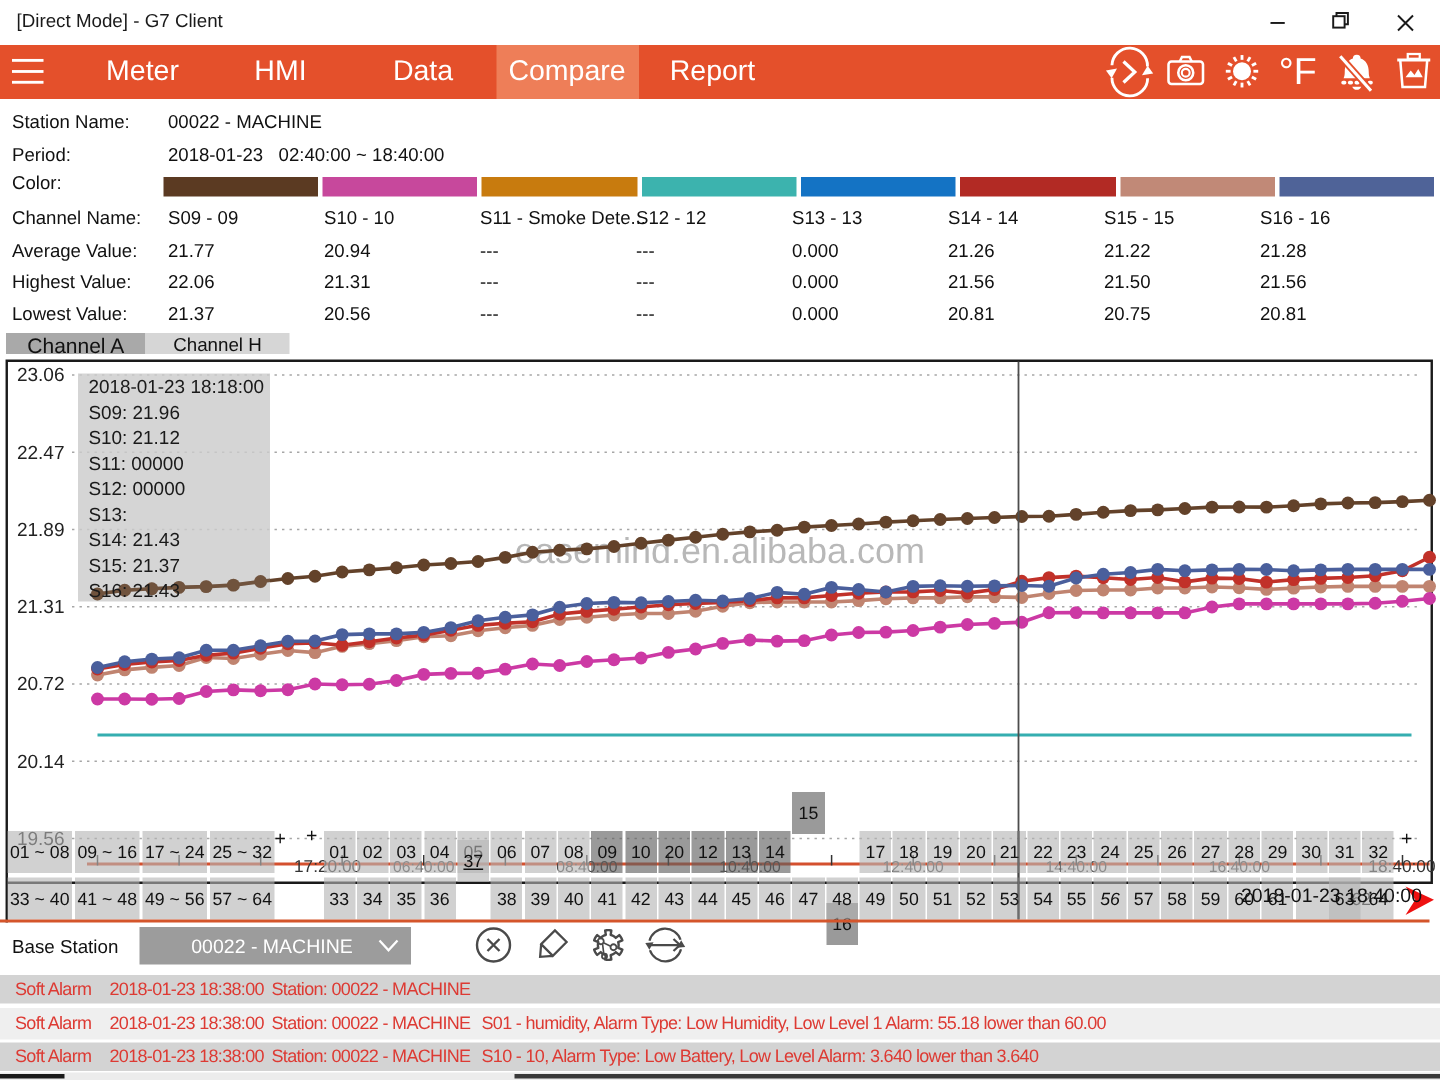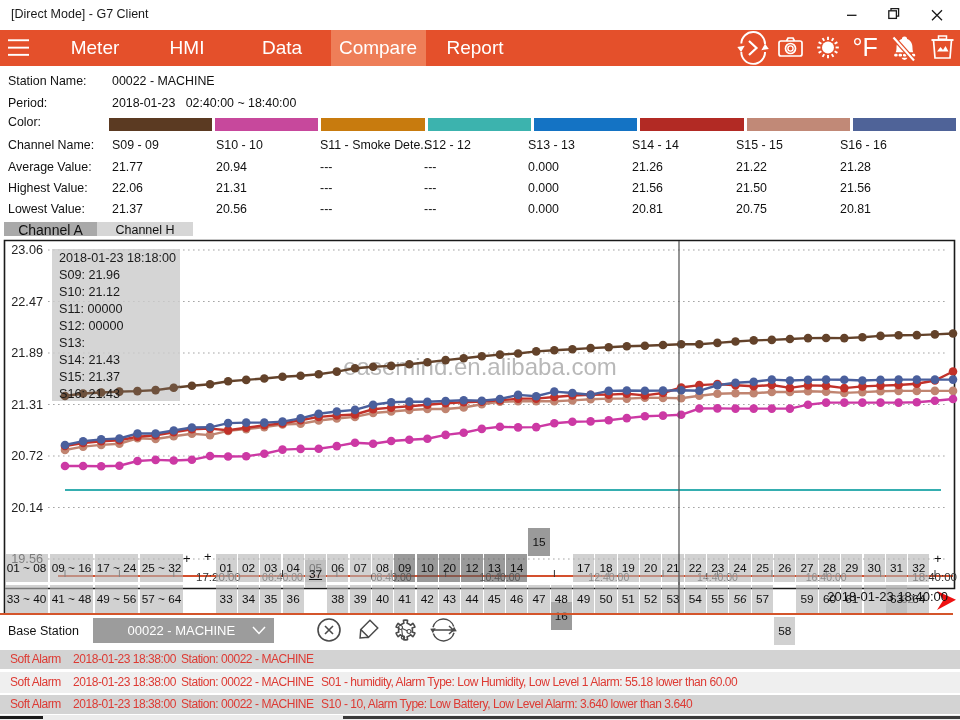--- a/index.html
+++ b/index.html
@@ -511,21 +511,21 @@
 <div class="cell" style="left:662.4px;top:585px;width:21.3px;height:28px;">53</div>
 <div class="cell" style="left:684.7px;top:554px;width:21.3px;height:28px;">22</div>
 <div class="cell" style="left:684.7px;top:585px;width:21.3px;height:28px;">54</div>
 <div class="cell" style="left:707.1px;top:554px;width:21.3px;height:28px;">23</div>
 <div class="cell" style="left:707.1px;top:585px;width:21.3px;height:28px;">55</div>
 <div class="cell" style="left:729.4px;top:554px;width:21.3px;height:28px;">24</div>
 <div class="cell" style="left:729.4px;top:585px;width:21.3px;height:28px;font-style:italic;">56</div>
 <div class="cell" style="left:751.8px;top:554px;width:21.3px;height:28px;">25</div>
 <div class="cell" style="left:751.8px;top:585px;width:21.3px;height:28px;">57</div>
 <div class="cell" style="left:774.1px;top:554px;width:21.3px;height:28px;">26</div>
-<div class="cell" style="left:774.1px;top:585px;width:21.3px;height:28px;margin-top:32px;">58</div>
+<div class="cell" style="left:774.1px;top:585px;width:21.3px;height:28px;">58</div>
 <div class="cell" style="left:796.4px;top:554px;width:21.3px;height:28px;">27</div>
 <div class="cell" style="left:796.4px;top:585px;width:21.3px;height:28px;">59</div>
 <div class="cell" style="left:818.8px;top:554px;width:21.3px;height:28px;">28</div>
 <div class="cell" style="left:818.8px;top:585px;width:21.3px;height:28px;">60</div>
 <div class="cell" style="left:841.1px;top:554px;width:21.3px;height:28px;">29</div>
 <div class="cell" style="left:841.1px;top:585px;width:21.3px;height:28px;">61</div>
 <div class="cell" style="left:863.5px;top:554px;width:21.3px;height:28px;">30</div>
 <div class="cell" style="left:863.5px;top:585px;width:21.3px;height:28px;padding-left:44px;">62</div>
 <div class="cell" style="left:885.8px;top:554px;width:21.3px;height:28px;">31</div>
 <div class="cell" style="left:885.8px;top:585px;width:21.3px;height:28px;">63</div>

